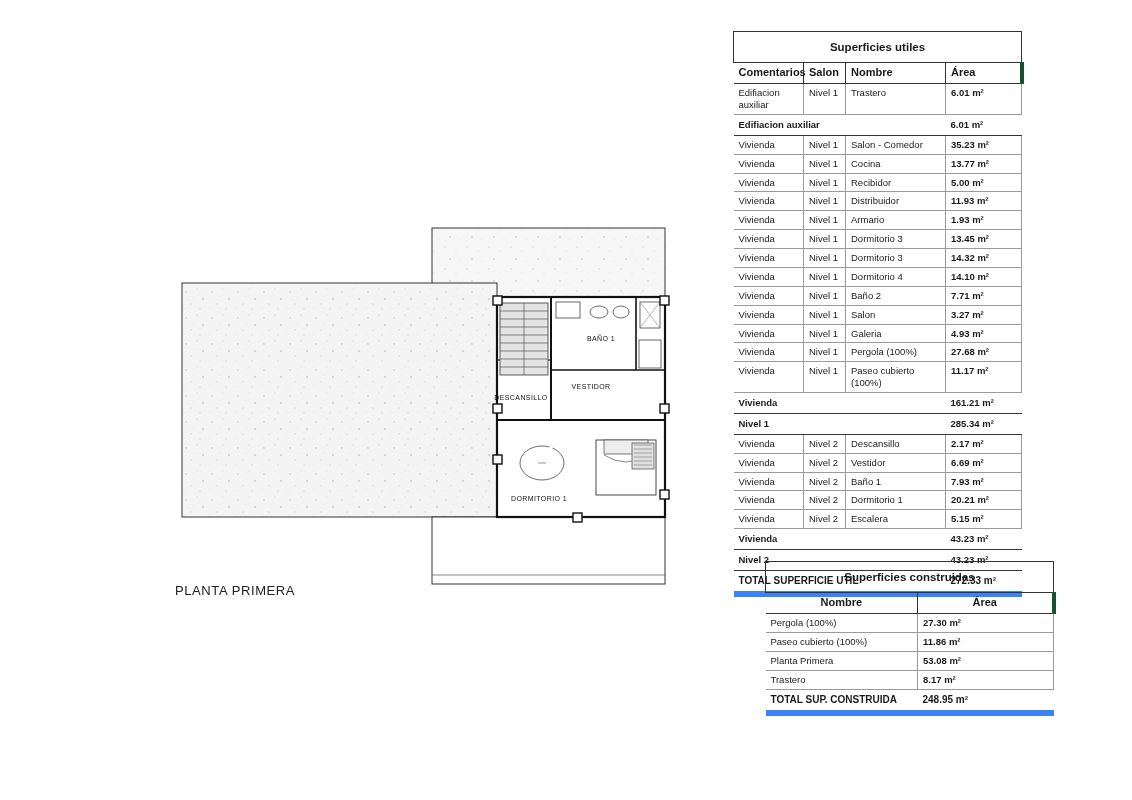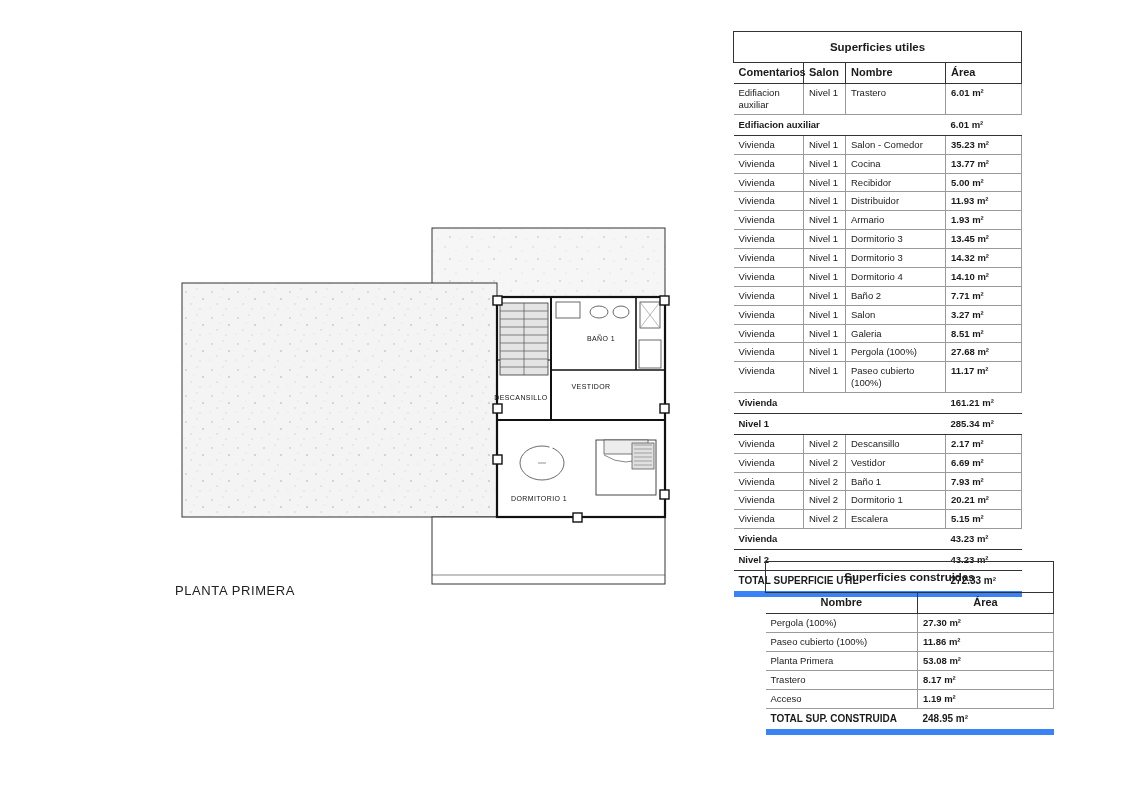--- a/index.html
+++ b/index.html
@@ -61,21 +61,21 @@
     padding: 8px 4px;
     border: 1px solid #333;
   }
   .head-row td {
     font-weight: bold;
     font-size: 11px;
     border-top: 1px solid #333;
     border-bottom: 1px solid #333;
   }
   .head-row td.sep { border-left: 1px solid #333; }
-  .head-row td.lastcol { border-right: 1px solid #14532d; }
+  .head-row td.lastcol { border-right: 4px solid #14532d; }
 
   .data-row td {
     border-bottom: 1px solid #9a9a9a;
     font-size: 9.5px;
   }
   .data-row td.sep { border-left: 1px solid #9a9a9a; }
   .data-row td.lastcol { border-right: 1px solid #9a9a9a; }
   .data-row td.area { text-align: left; font-weight: bold; }
 
   .sum-row td {
@@ -305,21 +305,21 @@
       <tr class="data-row">
         <td>Vivienda</td>
         <td class="sep">Nivel 1</td>
         <td class="sep">Salon</td>
         <td class="sep lastcol area">3.27 m²</td>
       </tr>
       <tr class="data-row">
         <td>Vivienda</td>
         <td class="sep">Nivel 1</td>
         <td class="sep">Galeria</td>
-        <td class="sep lastcol area">8.51 m²</td>
+        <td class="sep lastcol area">4.93 m²</td>
       </tr>
       <tr class="data-row">
         <td>Vivienda</td>
         <td class="sep">Nivel 1</td>
         <td class="sep">Pergola (100%)</td>
         <td class="sep lastcol area">27.68 m²</td>
       </tr>
       <tr class="data-row">
         <td>Vivienda</td>
         <td class="sep">Nivel 1</td>
@@ -406,23 +406,19 @@
         <td class="sep lastcol area">11.86 m²</td>
       </tr>
       <tr class="data-row">
         <td>Planta Primera</td>
         <td class="sep lastcol area">53.08 m²</td>
       </tr>
       <tr class="data-row">
         <td>Trastero</td>
         <td class="sep lastcol area">8.17 m²</td>
       </tr>
-      <tr class="data-row">
-        <td>Acceso</td>
-        <td class="sep lastcol area">1.19 m²</td>
-      </tr>
       <tr class="total-row">
         <td>TOTAL SUP. CONSTRUIDA</td>
         <td>248.95 m²</td>
       </tr>
     </tbody>
   </table>
 </div>
 
 </body></html>

